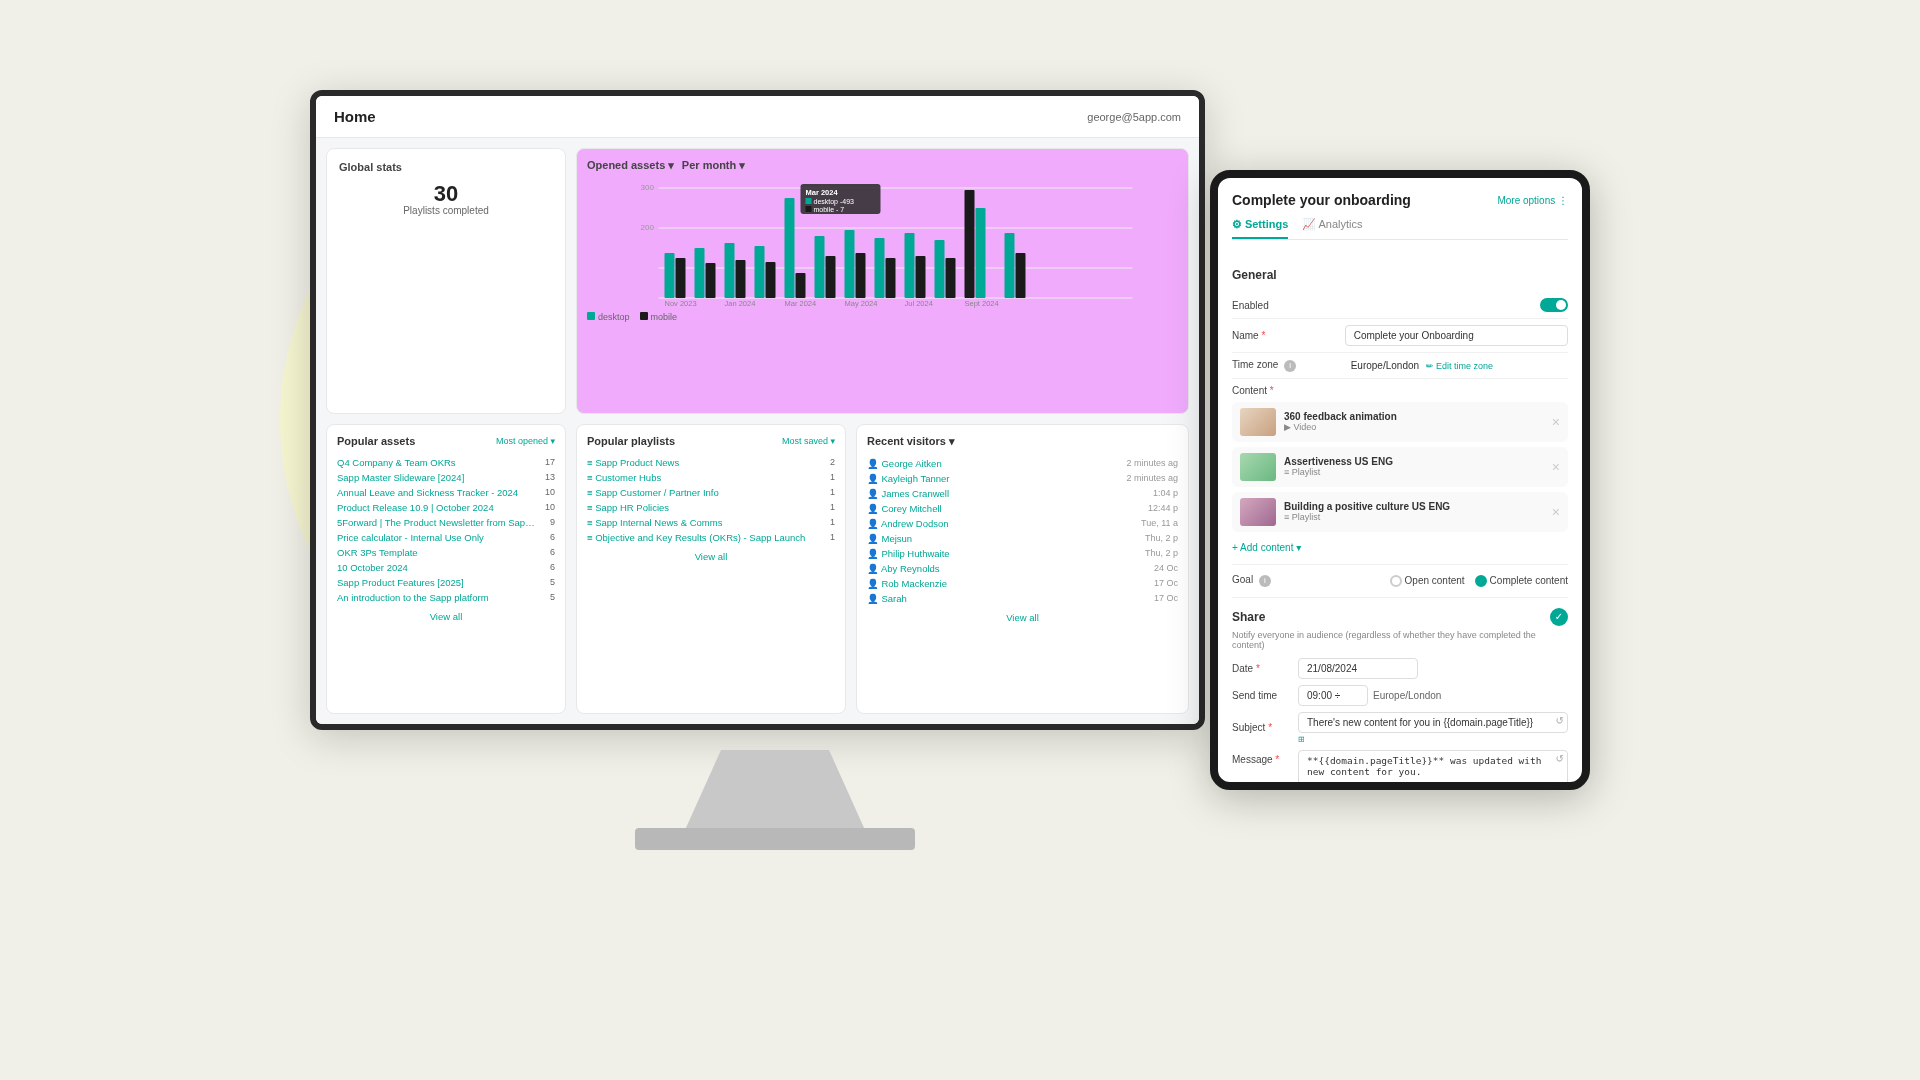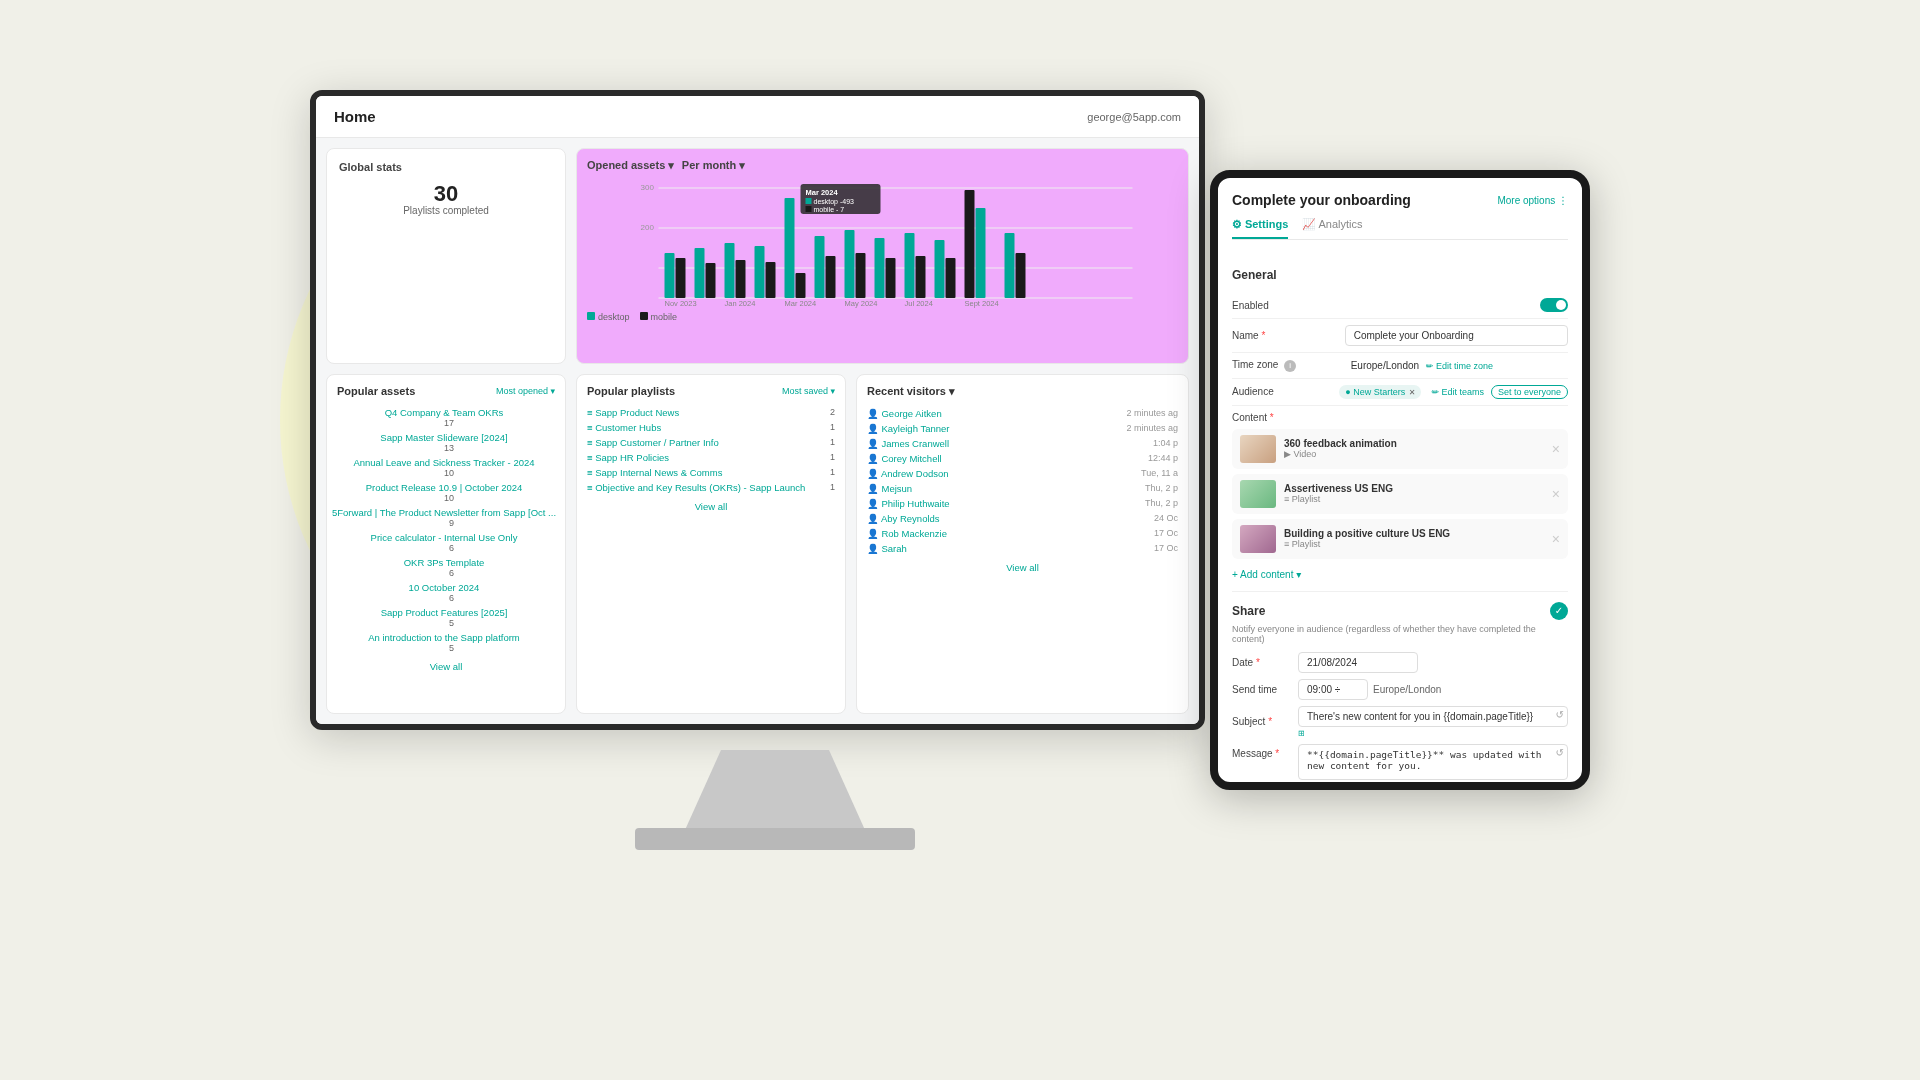--- a/index.html
+++ b/index.html
@@ -218,21 +218,20 @@
       color: #00a896;
       cursor: pointer;
     }
 
     .asset-item {
       display: flex;
       justify-content: center;
       align-items: center;
       padding: 2px 0;
       font-size: 9.5px;
-      flex-direction: column;
     }
 
     .asset-link {
       color: #00a896;
       text-decoration: none;
       flex: 1;
       overflow: hidden;
       text-overflow: ellipsis;
       white-space: nowrap;
       padding-right: 4px;
@@ -885,30 +884,20 @@
         <div class="form-row">
           <span class="form-label">Time zone
             <span class="info-icon">i</span>
           </span>
           <span class="form-value">
             Europe/London
             <span style="color:#00a896; font-size:9px; margin-left:4px; cursor:pointer;">✏ Edit time zone</span>
           </span>
         </div>
 
-        <div class="form-row">
-          <span class="form-label">Audience</span>
-          <div class="audience-tags">
-            <span class="tag">
-              <span style="color:#00a896; font-size:9px;">● </span>New Starters <span class="x-tag">✕</span>
-            </span>
-            <button class="edit-teams-btn">✏ Edit teams</button>
-            <button class="set-everyone-btn">Set to everyone</button>
-          </div>
-        </div>
 
         <div class="form-row" style="align-items:flex-start; flex-direction:column;">
           <div style="display:flex; justify-content:space-between; width:100%; align-items:center; margin-bottom:6px;">
             <span class="form-label required">Content</span>
           </div>
           <div style="width:100%;">
             <div class="content-item">
               <div class="content-thumb"></div>
               <div>
                 <div class="content-name">360 feedback animation</div>
@@ -929,20 +918,35 @@
               <div>
                 <div class="content-name">Building a positive culture US ENG</div>
                 <div class="content-type">≡ Playlist</div>
               </div>
               <span style="margin-left:auto; color:#ccc; font-size:14px; cursor:pointer;">×</span>
             </div>
           </div>
           <span class="add-content-btn">+ Add content ▾</span>
         </div>
 
+        <div class="form-row">
+          <span class="form-label">Goal
+            <span class="info-icon">i</span>
+          </span>
+          <div class="goal-row">
+            <div class="radio-option">
+              <div class="radio-circle"></div>
+              <span style="font-size:10px; color:#444;">Open content</span>
+            </div>
+            <div class="radio-option">
+              <div class="radio-circle selected"></div>
+              <span style="font-size:10px; color:#444;">Complete content</span>
+            </div>
+          </div>
+        </div>
 
         <div class="share-section">
           <div class="share-header">
             <span class="share-title">Share</span>
             <div class="share-check">✓</div>
           </div>
           <div class="share-desc">Notify everyone in audience (regardless of whether they have completed the content)</div>
 
           <div class="input-row">
             <span class="input-label required">Date</span>

